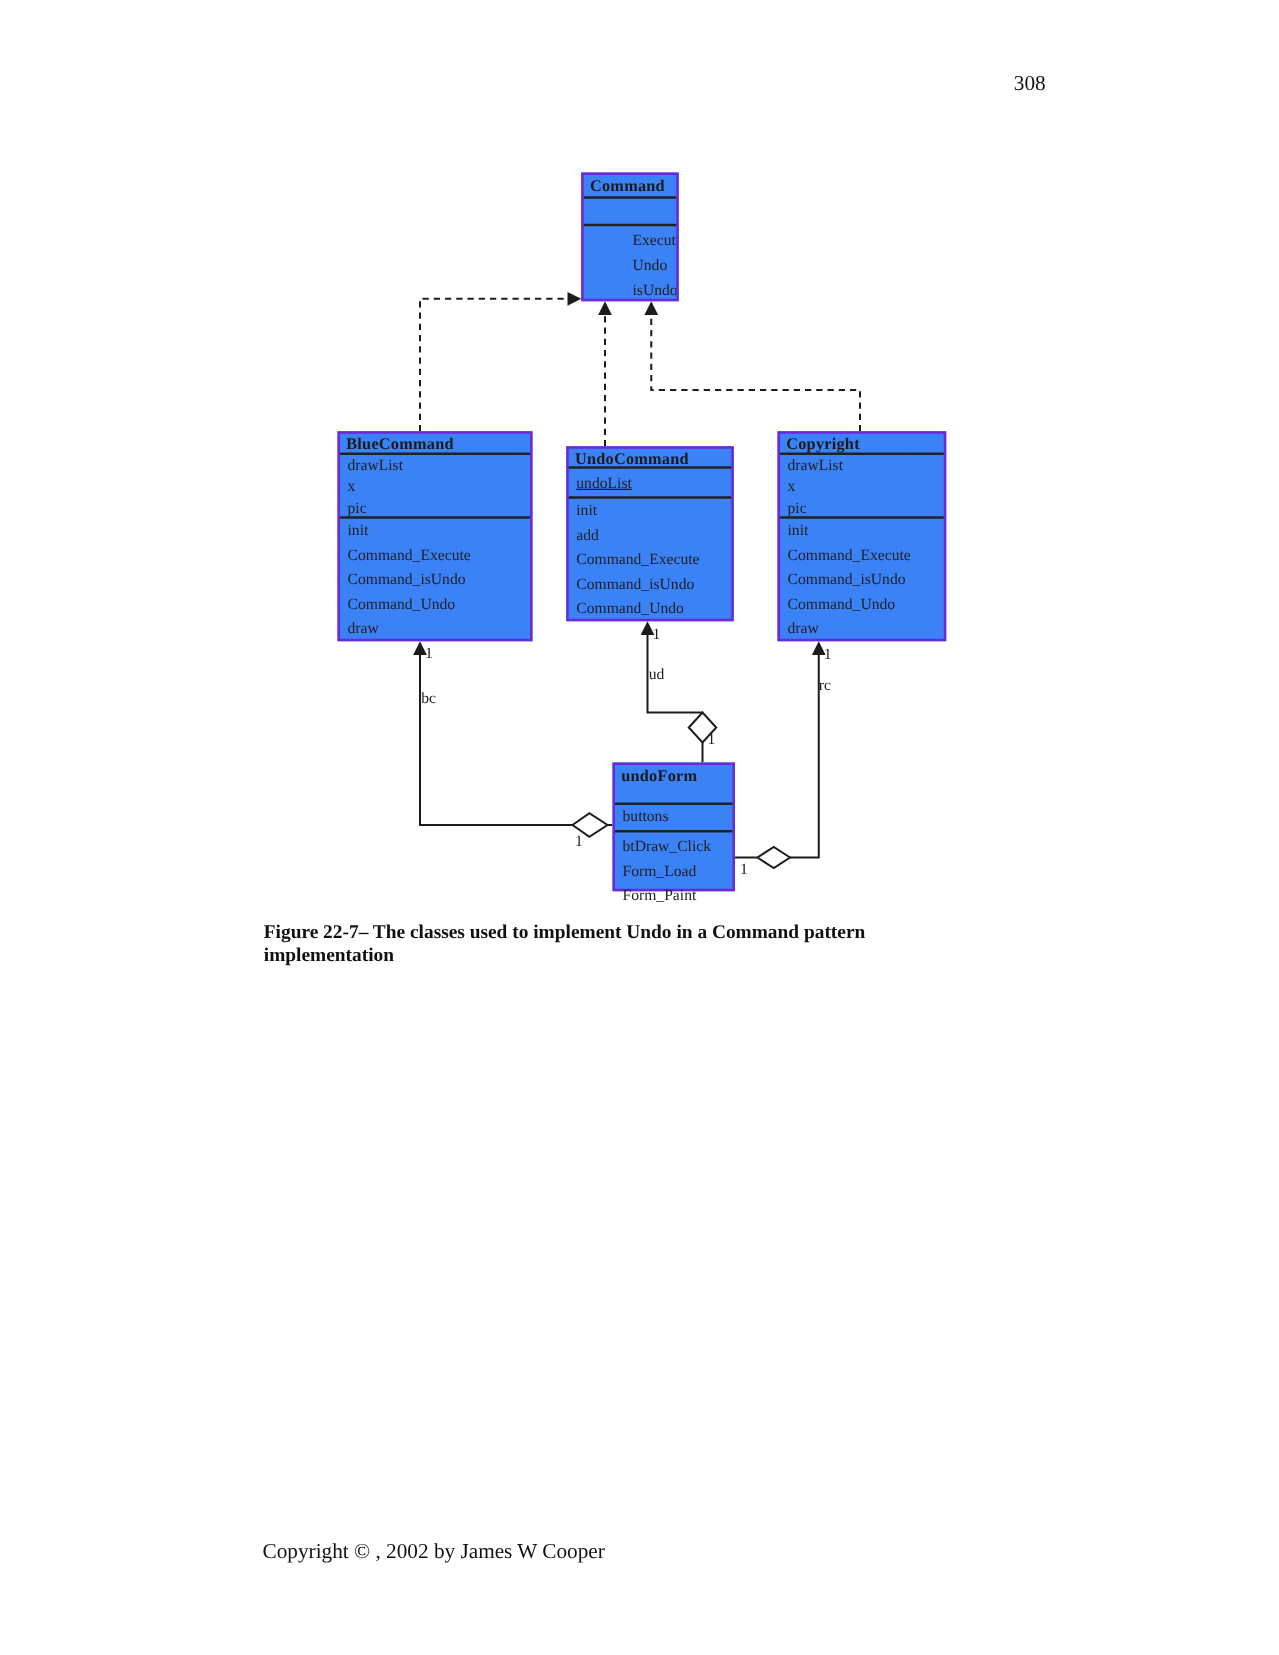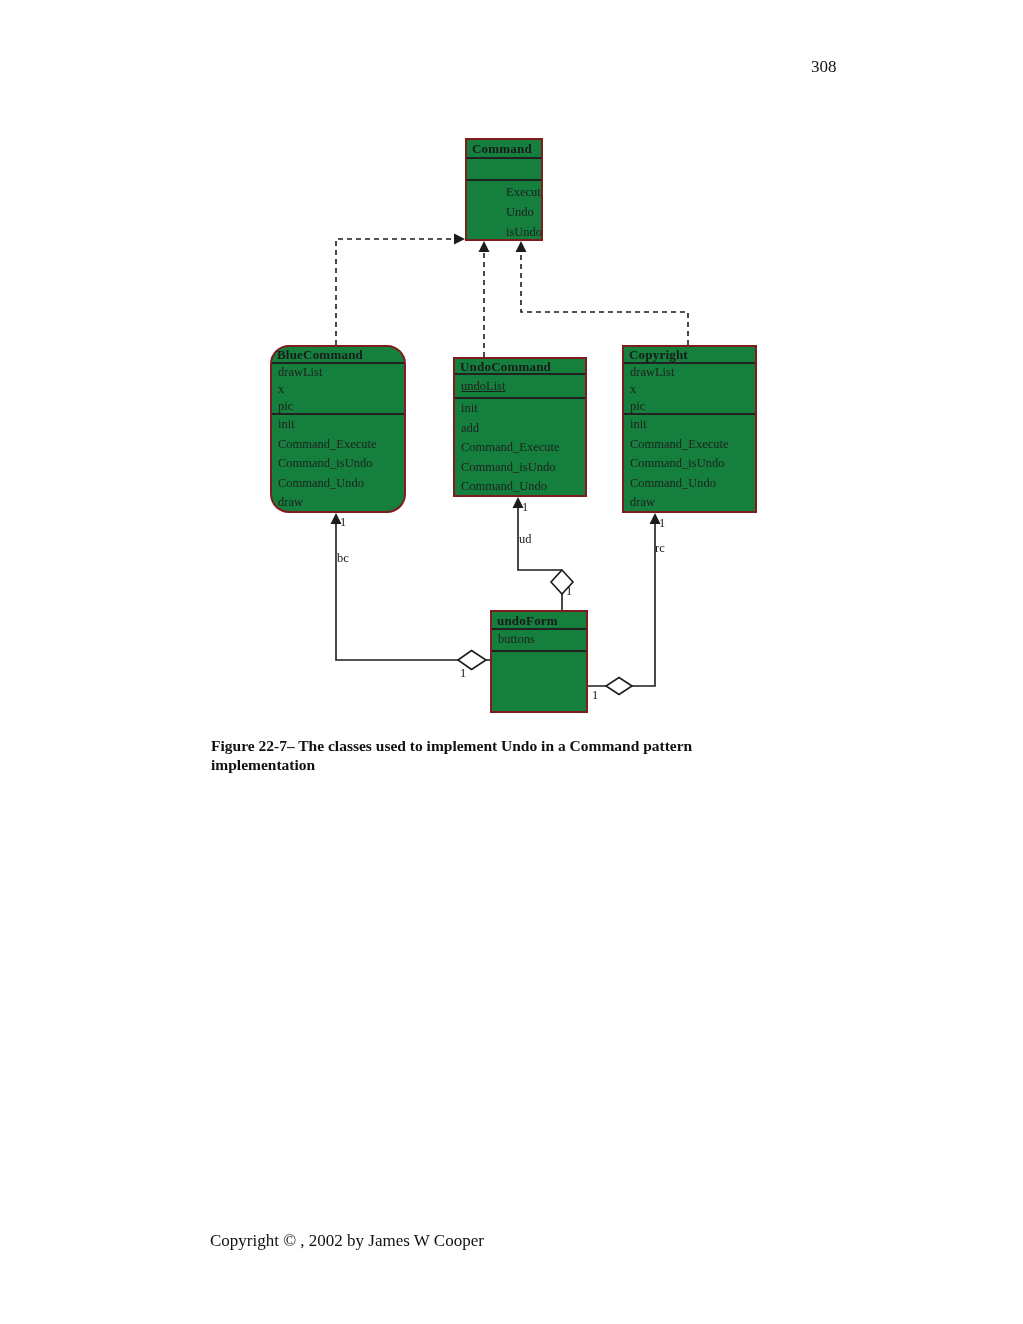--- a/index.html
+++ b/index.html
@@ -17,22 +17,22 @@
     position: absolute; left: 785px; top: 57px;
     font-size: 17px; color: #111; margin-left: 26px;
   }
 
   .diagram { position: absolute; inset: 0; }
 
   .connector-layer { position: absolute; left: 0; top: 0; z-index: 1; }
 
   .uml-class {
     position: absolute; z-index: 2;
-    background: #15803d;
-    border: 2px solid #7f1d1d;
+    background: #3b82f6;
+    border: 2px solid #6d28d9;
   }
   .uml-title {
     font-weight: bold;
     font-size: 13px;
     line-height: 14px;
     padding: 1px 0 0 5px;
     border-bottom: 2px solid #222;
     white-space: nowrap;
     letter-spacing: 0.2px;
   }
@@ -45,40 +45,40 @@
     color: #1f1f1f;
   }
 
   
   #cls-command      { left: 465px; top: 138px; width: 78px;  height: 103px; }
   #cls-command .uml-title { height: 19px; padding-top: 2px; }
   #cls-command .attrs     { height: 22px; }
   #cls-command .uml-row   { line-height: 20px; }
   #cls-command .methods   { padding-top: 1px; margin-left: 33px; }
 
-  #cls-blue         { left: 270px; top: 345px; width: 136px; height: 168px; border-radius: 19px; }
+  #cls-blue         { left: 270px; top: 345px; width: 156px; height: 168px; }
   #cls-blue .uml-title { height: 17px; }
   #cls-blue .attrs     { height: 51px; }
   #cls-blue .attrs .uml-row   { line-height: 17px; }
   #cls-blue .methods .uml-row { line-height: 19.5px; }
 
   #cls-undo         { left: 453px; top: 357px; width: 134px; height: 140px; }
   #cls-undo .uml-title { height: 16px; line-height: 13px; }
   #cls-undo .attrs     { height: 24px; }
   #cls-undo .attrs .uml-row   { line-height: 22px; text-decoration: underline; }
   #cls-undo .methods .uml-row { line-height: 19.5px; }
 
   #cls-red          { left: 622px; top: 345px; width: 135px; height: 168px; }
   #cls-red .uml-title { height: 17px; }
   #cls-red .attrs     { height: 51px; }
   #cls-red .attrs .uml-row   { line-height: 17px; }
   #cls-red .methods .uml-row { line-height: 19.5px; }
 
   #cls-form         { left: 490px; top: 610px; width: 98px;  height: 103px; }
-  #cls-form .uml-title { height: 18px; padding-top: 2px; }
+  #cls-form .uml-title { height: 32px; padding-top: 2px; }
   #cls-form .attrs     { height: 22px; }
   #cls-form .attrs .uml-row   { line-height: 19px; }
   #cls-form .methods   { padding-top: 2px; }
   #cls-form .methods .uml-row { line-height: 19.5px; }
 
   .edge-label {
     position: absolute; z-index: 3;
     font-size: 12.5px; line-height: 13px;
     color: #1a1a1a;
     white-space: nowrap;
@@ -184,20 +184,25 @@
         <div class="uml-row">Command_Undo</div>
         <div class="uml-row">draw</div>
       </div>
     </div>
 
     <div class="uml-class" id="cls-form">
       <div class="uml-title">undoForm</div>
       <div class="uml-comp attrs">
         <div class="uml-row">buttons</div>
       </div>
+      <div class="uml-comp methods">
+        <div class="uml-row">btDraw_Click</div>
+        <div class="uml-row">Form_Load</div>
+        <div class="uml-row">Form_Paint</div>
+      </div>
     </div>
 
     <span class="edge-label" style="left:340px; top:516px;">1</span>
     <span class="edge-label" style="left:337px; top:552px;">bc</span>
     <span class="edge-label" style="left:460px; top:667px;">1</span>
 
     <span class="edge-label" style="left:522px; top:501px;">1</span>
     <span class="edge-label" style="left:519px; top:533px;">ud</span>
     <span class="edge-label" style="left:566px; top:585px;">1</span>
 

